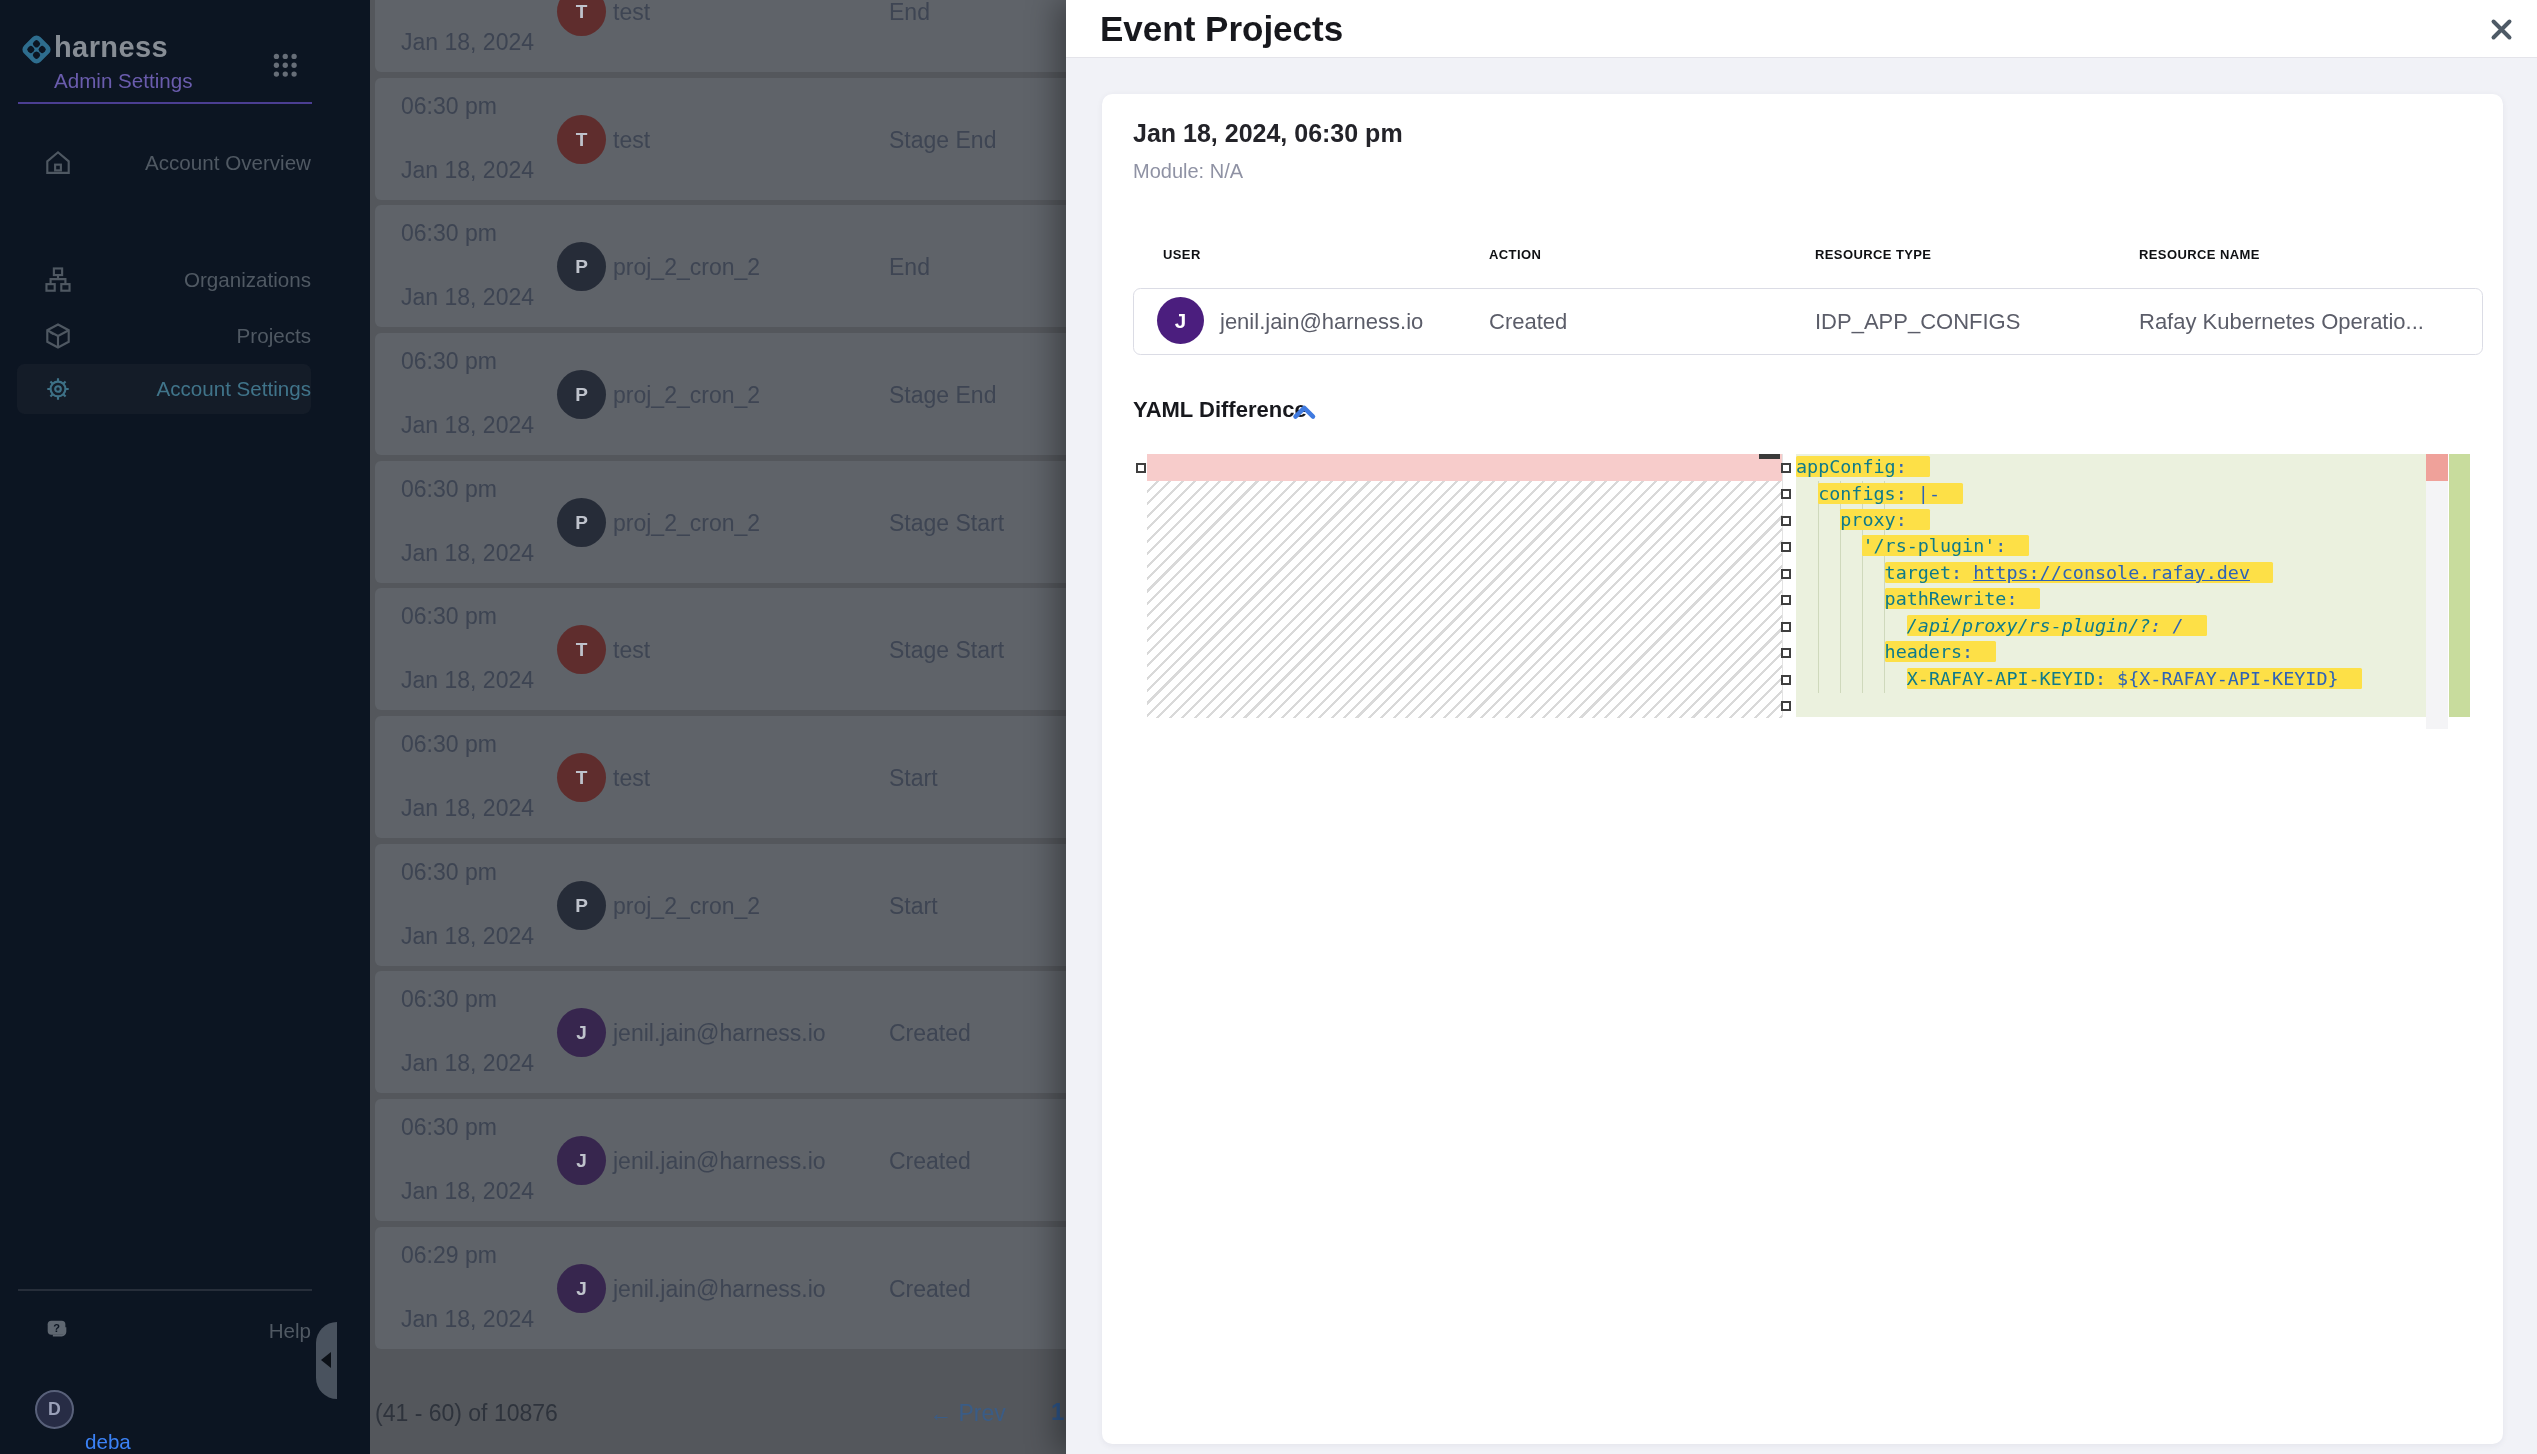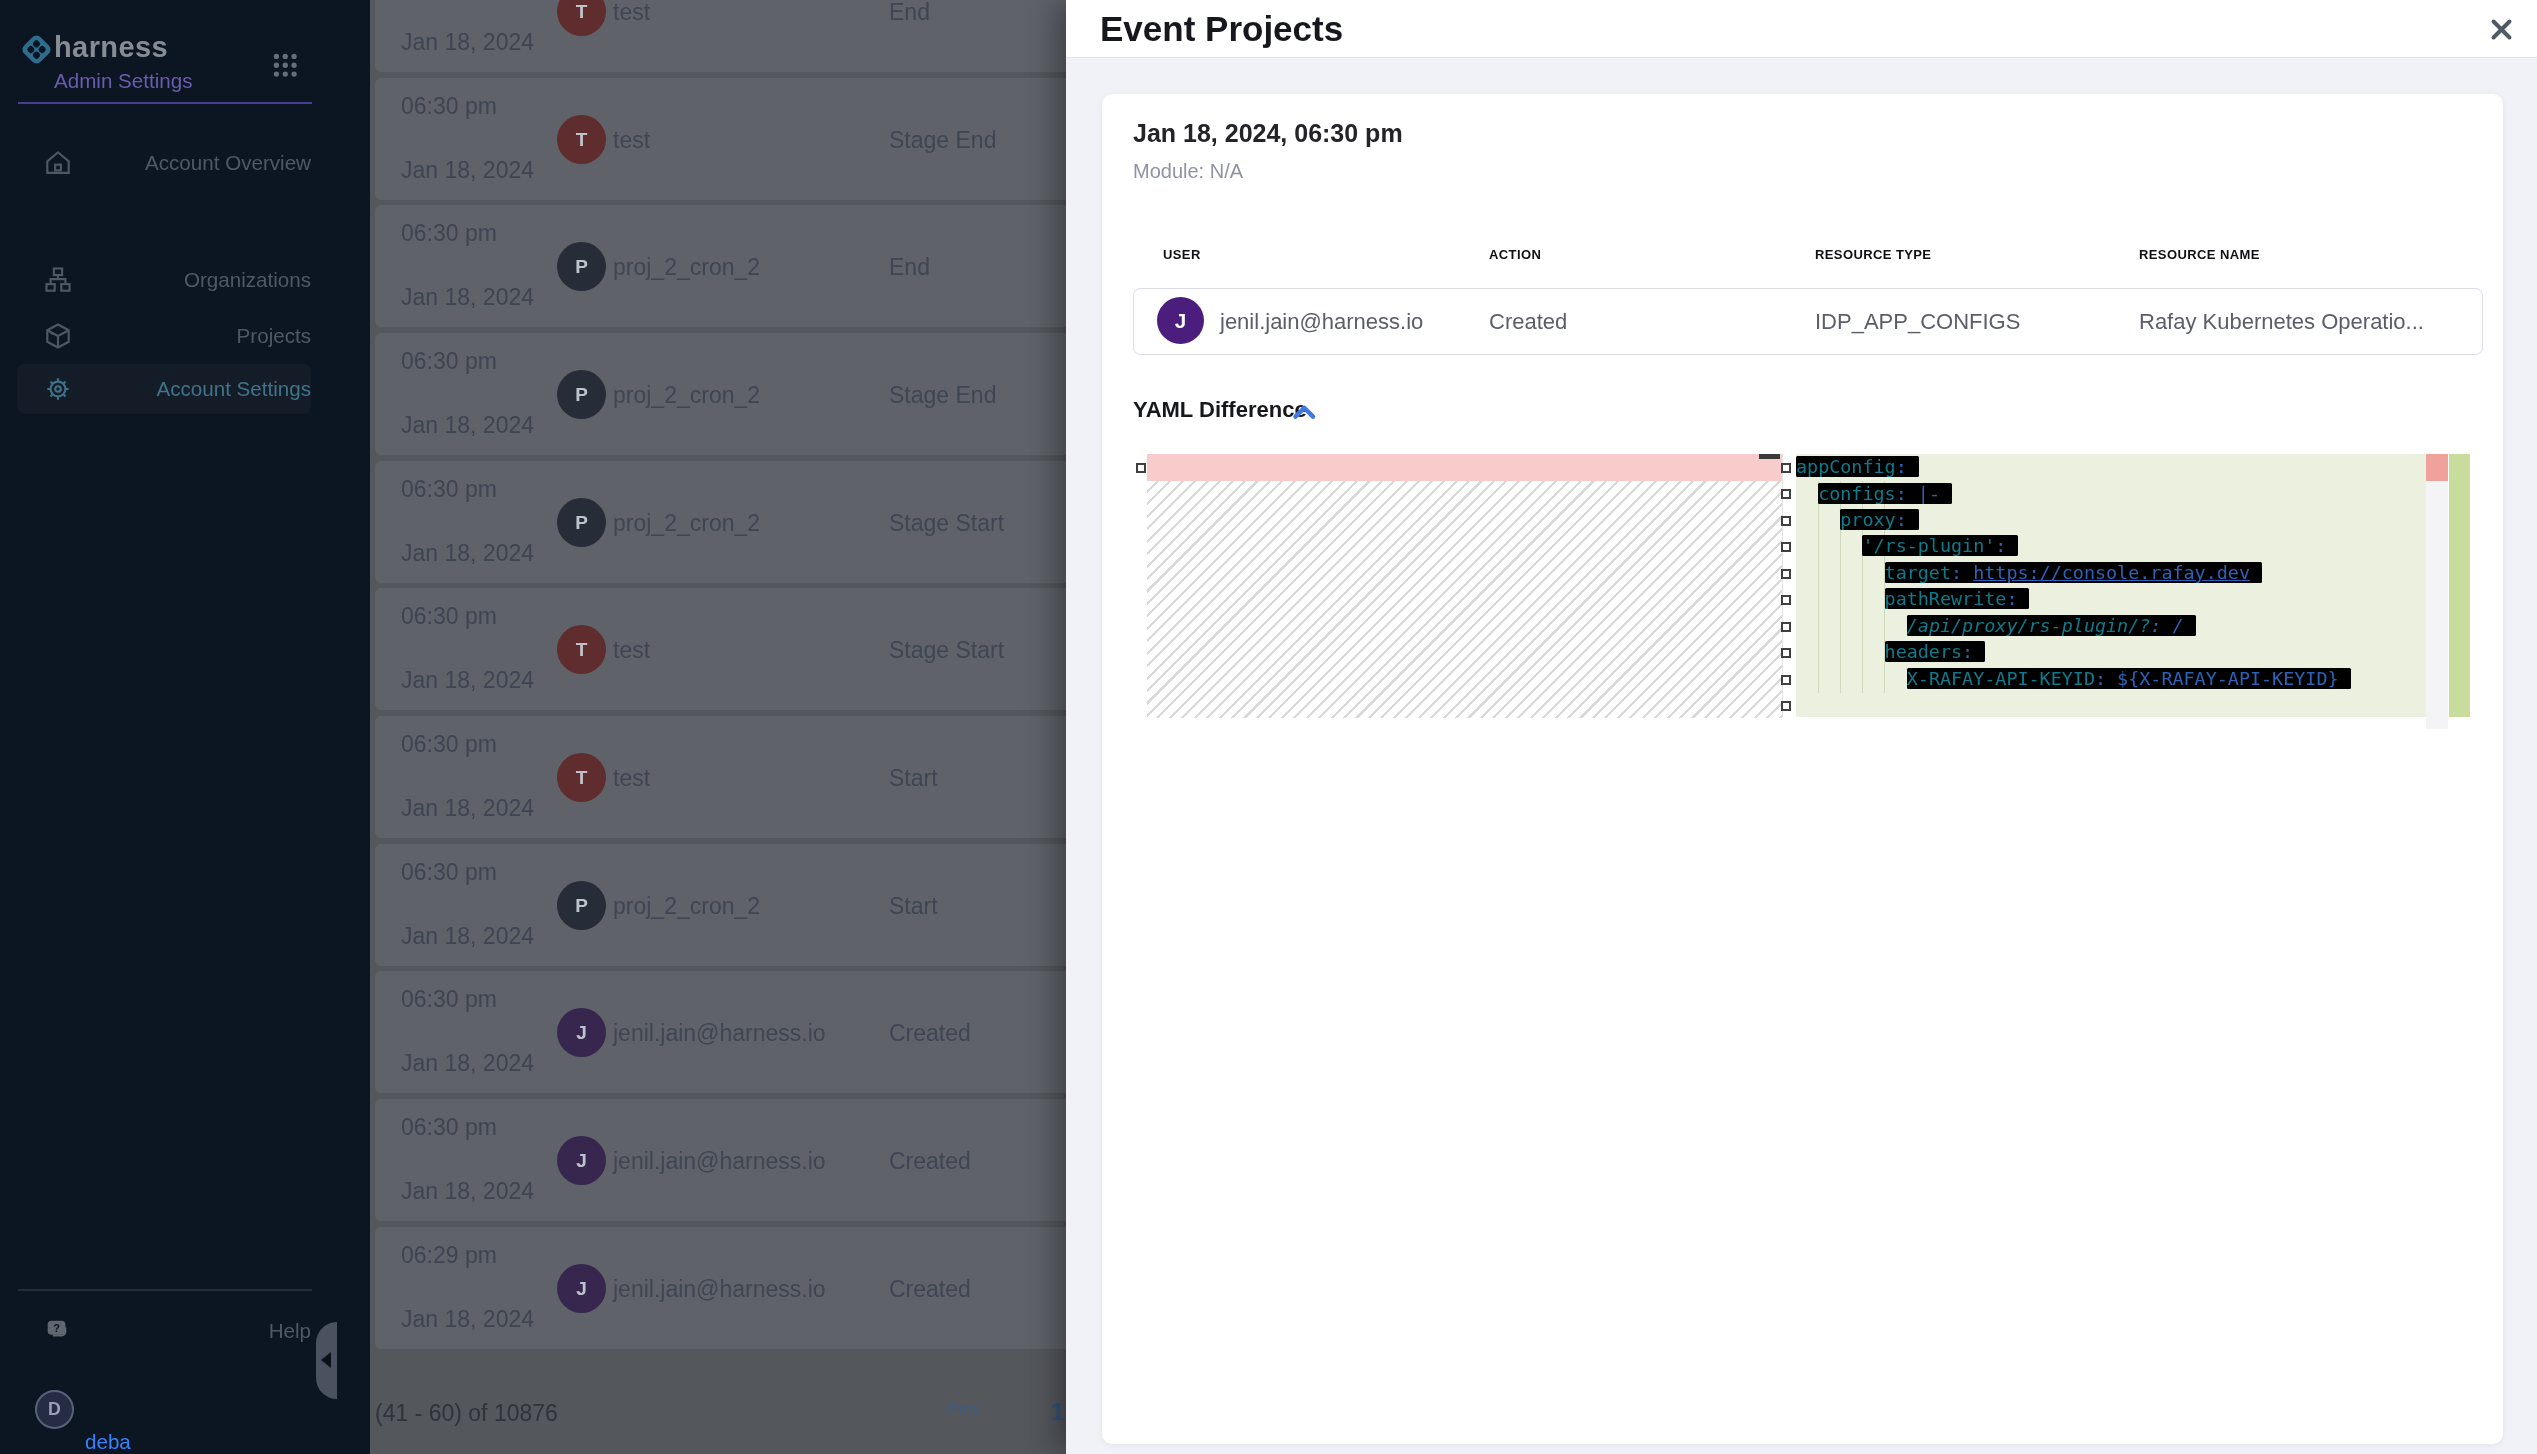--- a/index.html
+++ b/index.html
@@ -26,21 +26,21 @@
   
   .main{left:337px;top:0;width:2200px;height:1454px;background:#54575c;overflow:hidden;}
   .audit-row{position:absolute;left:38px;width:2112px;height:122px;background:#5f6369;border-radius:5.9px;}
   .audit-row .time{position:absolute;left:26px;top:14.7px;font-size:23px;color:#3d4452;}
   .audit-row .date{position:absolute;left:26px;top:79px;font-size:23px;color:#3d4452;}
   .audit-row .avt{position:absolute;left:182px;top:37px;width:49px;height:49px;border-radius:50%;display:flex;align-items:center;justify-content:center;font-size:19px;font-weight:bold;color:#bfc3cc;}
   .audit-row .rname{position:absolute;left:238px;top:49px;font-size:23px;color:#3e4553;}
   .audit-row .raction{position:absolute;left:514px;top:49px;font-size:23px;color:#3e4553;}
   .pag-pill{left:902px;top:1370px;width:169px;height:79px;background:#63666c;border-radius:40px 0 0 40px;}
   .pag-range{left:375px;top:1400px;font-size:23px;color:#2e333c;}
-  .pag-prev{left:929px;top:1400px;font-size:15px;color:#3a5c86;cursor:pointer;}
+  .pag-prev{left:929px;top:1400px;font-size:23px;color:#3a5c86;cursor:pointer;}
   .pag-page{left:1051px;top:1398px;font-size:24px;font-weight:bold;color:#2e5588;cursor:pointer;}
 
   
   .drawer{left:1066px;top:0;width:1472px;height:1454px;background:#f1f2f7;box-shadow:-10.3px 0 29px rgba(0,0,0,.35);}
   .drawer-header{left:1066px;top:0;width:1472px;height:57px;background:#ffffff;border-bottom:1.5px solid #e4e4ea;}
   .drawer-title{left:1100px;top:8.8px;font-size:35px;font-weight:bold;color:#17181d;}
   .close-btn{left:2482px;top:10.3px;width:38px;height:38px;cursor:pointer;display:flex;align-items:center;justify-content:center;}
   .card{left:1102px;top:94px;width:1401px;height:1350px;background:#ffffff;border-radius:10.3px;box-shadow:0 1.5px 5.9px rgba(40,40,60,.06);}
   .evt-date{left:1133px;top:119px;font-size:25px;font-weight:bold;color:#232329;}
   .evt-module{left:1133px;top:160px;font-size:20px;color:#8f92a4;}
@@ -52,21 +52,21 @@
   .collapse-btn{left:1291px;top:402px;width:29px;height:25px;cursor:pointer;}
 
   
   .pane-left{left:1147px;top:454px;width:635px;height:263px;background:#ffffff;border-right:0.7px solid #e3e3e3;}
   .del-line{position:absolute;left:0;top:0;width:635px;height:26.5px;background:#f7cccb;border-bottom:0.7px solid #eebdbd;}
   .del-ruler-mark{position:absolute;left:612px;top:0;width:21.3px;height:5.2px;background:#3a3a3a;}
   .hatch{position:absolute;left:0;top:26.5px;width:635px;height:237px;background:repeating-linear-gradient(135deg,#ffffff 0px,#ffffff 6.6px,#d9d9d9 6.6px,#d9d9d9 8.8px);}
   .gutter-sq{width:9.6px;height:9.6px;background:#ffffff;border:2.2px solid #3f3f3f;box-sizing:border-box;}
   .pane-right{left:1796px;top:454px;width:631px;height:263px;background:#ebf1de;overflow:hidden;}
   .code-line{position:absolute;left:0;width:631px;height:26.5px;font-family:"DejaVu Sans Mono",monospace;font-size:18.4px;line-height:26.5px;white-space:pre;}
-  .code-line .hl{background:#000000;padding-right:12px;border-radius:1.5px;}
+  .code-line .hl{background:#fde047;padding-right:23px;border-radius:1.5px;}
   .tk-k{color:#0e7a8b;}
   .tk-p{color:#2d62b7;}
   .tk-l{color:#2d62b7;text-decoration:underline;}
   .guide{position:absolute;top:26.5px;width:0.7px;height:212px;background:rgba(110,130,70,.22);}
   .rulerA{left:2426px;top:454px;width:22px;height:275px;background:#f4f4f6;}
   .rulerA .mark{position:absolute;left:0;top:0;width:22px;height:26.5px;background:#efa19a;}
   .rulerB{left:2449px;top:454px;width:21.3px;height:263px;background:#c8dc9d;}
 </style>
 </head>
 <body>

